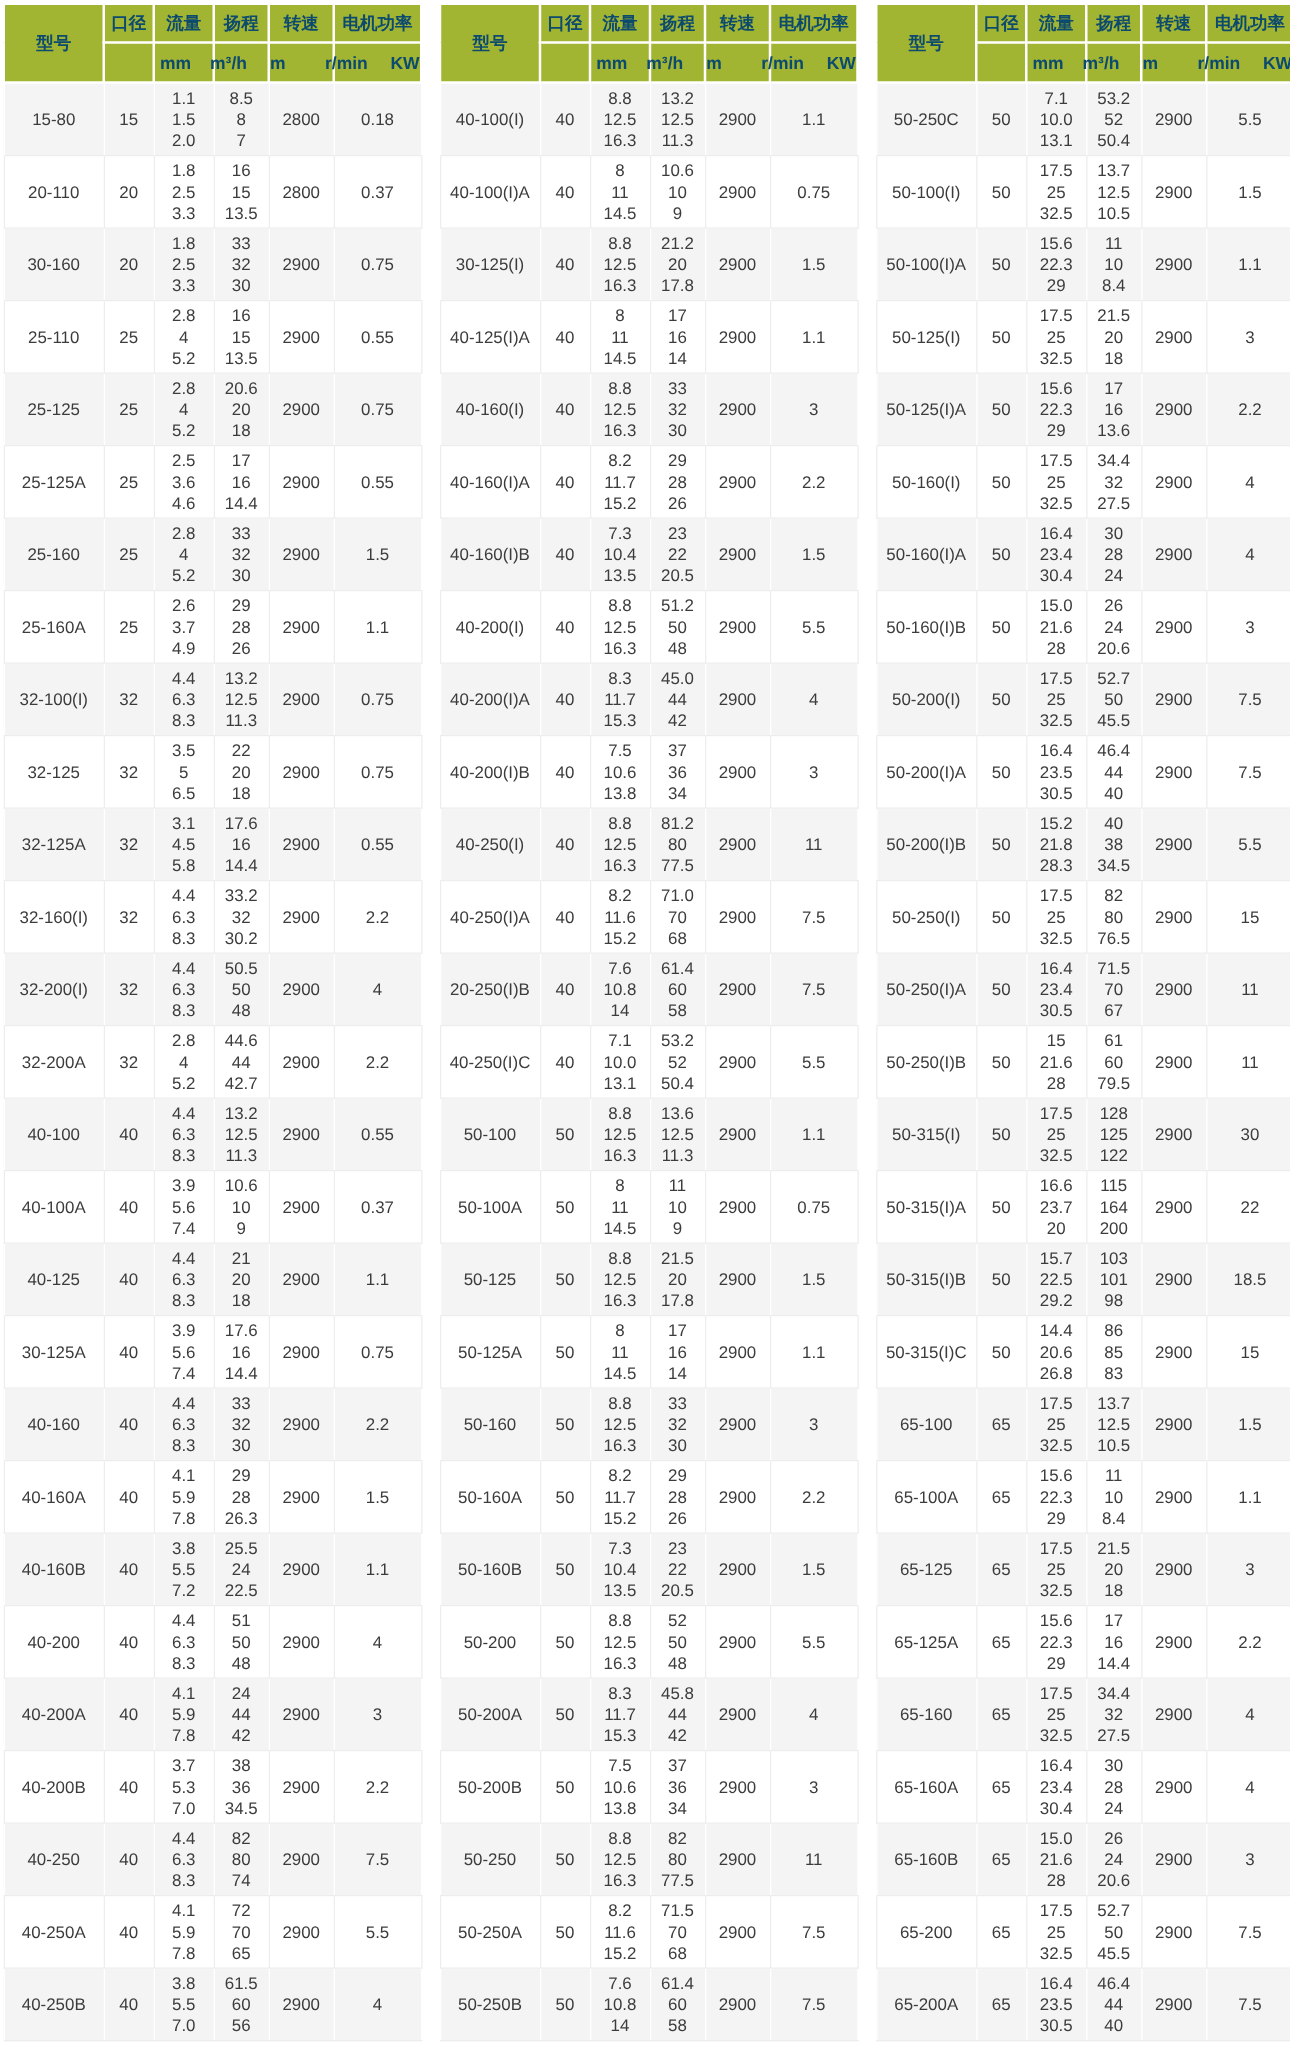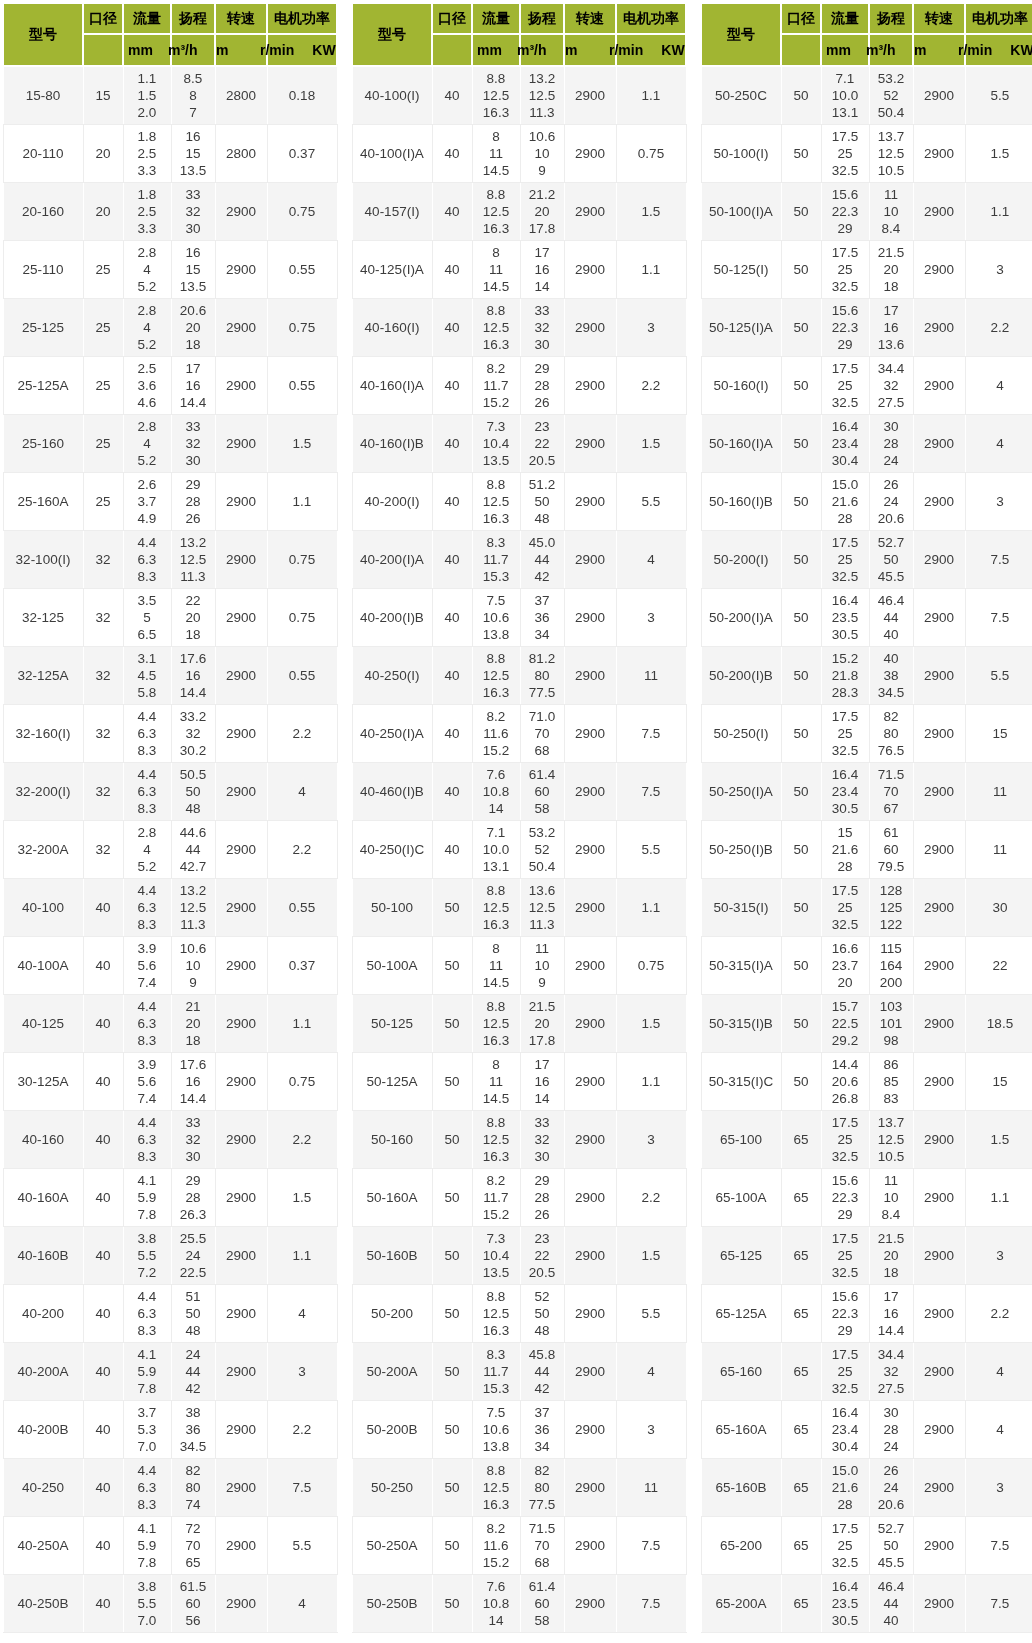--- a/index.html
+++ b/index.html
@@ -16,21 +16,21 @@
     width:1032px;
   }
   table.spec{
     border-collapse:collapse;
     table-layout:fixed;
     width:334px;
     flex:0 0 334px;
   }
   table.spec thead th{
     background:#a1b532;
-    color:#000000;
+    color:#0c4a6e;
     font-weight:bold;
     font-size:14px;
     border:2px solid #ffffff;
     padding:0;
     text-align:center;
     vertical-align:middle;
   }
   table.spec thead tr.hrow1 th{height:29px;}
   table.spec thead tr.hrow2 th{height:30px;padding-left:44px;}
   table.spec tbody td{
@@ -113,21 +113,21 @@
           </td>
           <td data-name="head-cell">
             <div data-name="head-value">16</div>
             <div data-name="head-value">15</div>
             <div data-name="head-value">13.5</div>
           </td>
           <td data-name="speed-cell">2800</td>
           <td data-name="power-cell">0.37</td>
         </tr>
         <tr data-name="table-row">
-          <td data-name="model-cell">20-160</td>
+          <td data-name="model-cell">30-160</td>
           <td data-name="diameter-cell">20</td>
           <td data-name="flow-cell">
             <div data-name="flow-value">1.8</div>
             <div data-name="flow-value">2.5</div>
             <div data-name="flow-value">3.3</div>
           </td>
           <td data-name="head-cell">
             <div data-name="head-value">33</div>
             <div data-name="head-value">32</div>
             <div data-name="head-value">30</div>
@@ -575,21 +575,21 @@
           </td>
           <td data-name="head-cell">
             <div data-name="head-value">10.6</div>
             <div data-name="head-value">10</div>
             <div data-name="head-value">9</div>
           </td>
           <td data-name="speed-cell">2900</td>
           <td data-name="power-cell">0.75</td>
         </tr>
         <tr data-name="table-row">
-          <td data-name="model-cell">40-157(I)</td>
+          <td data-name="model-cell">30-125(I)</td>
           <td data-name="diameter-cell">40</td>
           <td data-name="flow-cell">
             <div data-name="flow-value">8.8</div>
             <div data-name="flow-value">12.5</div>
             <div data-name="flow-value">16.3</div>
           </td>
           <td data-name="head-cell">
             <div data-name="head-value">21.2</div>
             <div data-name="head-value">20</div>
             <div data-name="head-value">17.8</div>
@@ -735,21 +735,21 @@
           </td>
           <td data-name="head-cell">
             <div data-name="head-value">71.0</div>
             <div data-name="head-value">70</div>
             <div data-name="head-value">68</div>
           </td>
           <td data-name="speed-cell">2900</td>
           <td data-name="power-cell">7.5</td>
         </tr>
         <tr data-name="table-row">
-          <td data-name="model-cell">40-460(I)B</td>
+          <td data-name="model-cell">20-250(I)B</td>
           <td data-name="diameter-cell">40</td>
           <td data-name="flow-cell">
             <div data-name="flow-value">7.6</div>
             <div data-name="flow-value">10.8</div>
             <div data-name="flow-value">14</div>
           </td>
           <td data-name="head-cell">
             <div data-name="head-value">61.4</div>
             <div data-name="head-value">60</div>
             <div data-name="head-value">58</div>

